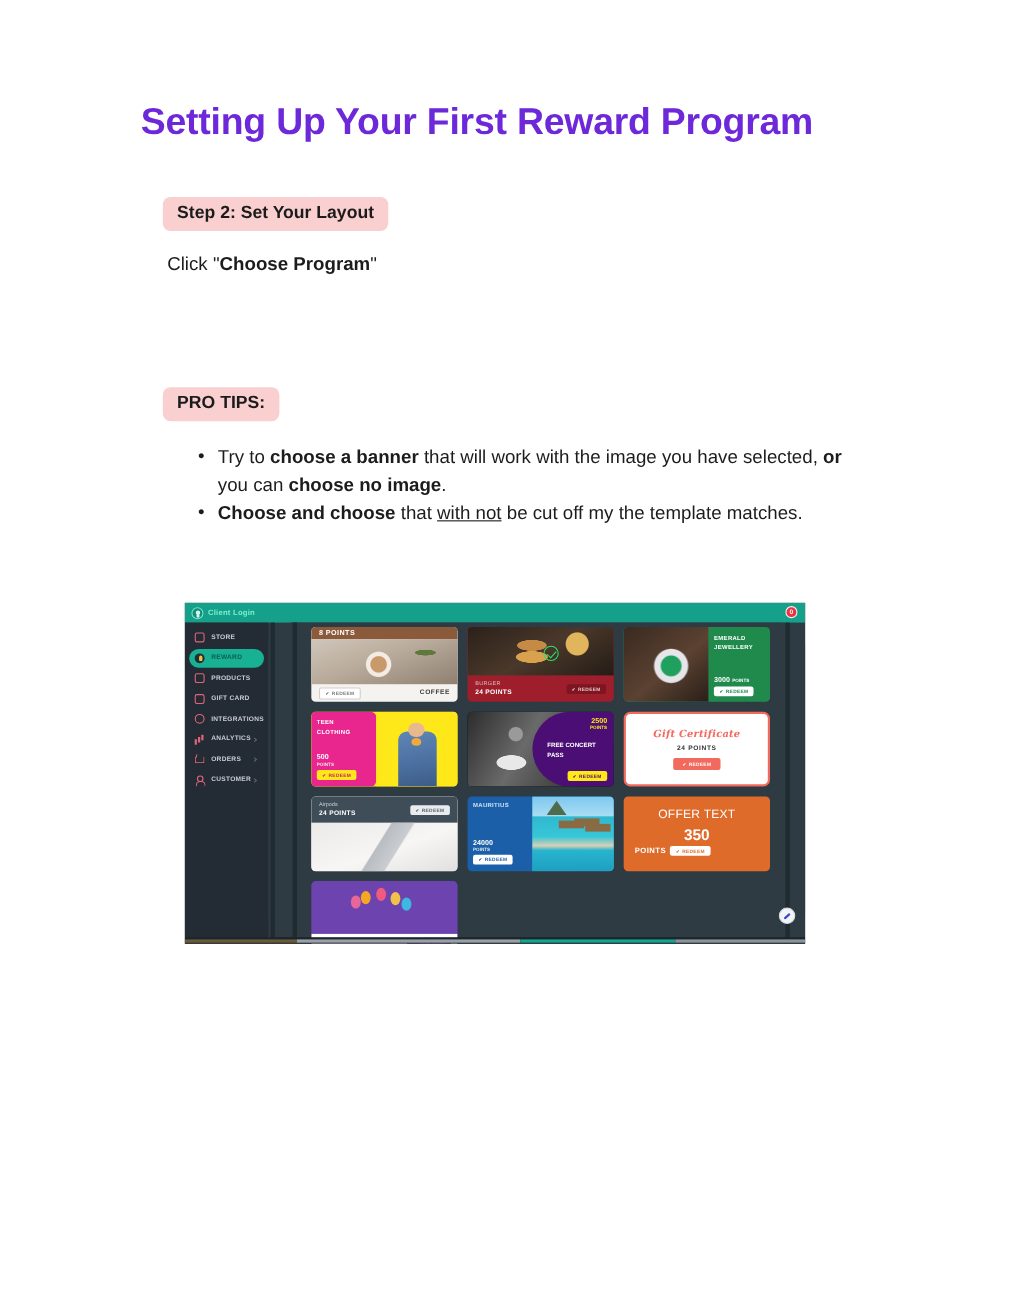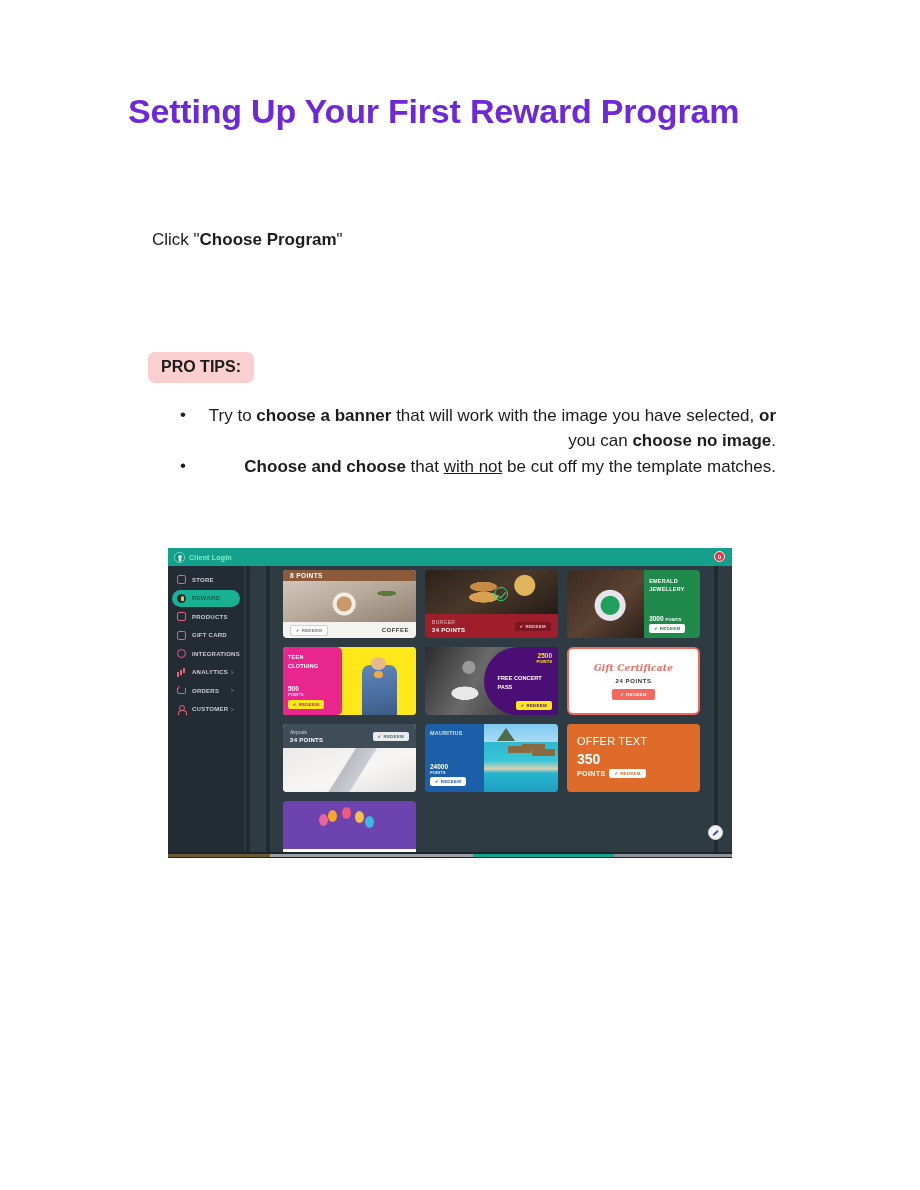--- a/index.html
+++ b/index.html
@@ -38,21 +38,21 @@
     position: relative; padding-left: 22px;
     font-size: 17px; color: #1c1c1c; line-height: 1.45;
   }
   ul.doc-list li::before {
     content: "\2022"; position: absolute; left: 4px; top: -1px;
     font-size: 17px; color: #1c1c1c;
   }
   ul.doc-list li b { font-weight: bold; }
   ul.doc-list li u { text-decoration: underline; }
   .list-step { left: 176px; top: 281px; width: 640px; }
-  .list-pro  { left: 176px; top: 404px; width: 600px; text-align: right; }
+  .list-pro  { left: 176px; top: 404px; width: 600px; }
   .list-pro li + li { margin-top: 2px; }
 
   
   .shot {
     position: absolute; left: 168px; top: 548px;
     width: 564px; height: 310px;
     background: #2e3b42; overflow: hidden;
     font-family: "Liberation Sans", sans-serif;
   }
   .topbar {
@@ -345,21 +345,21 @@
     border-left: 9px solid transparent; border-right: 9px solid transparent;
     border-bottom: 13px solid #4e6b4a;
   }
   .c-maur .photo::after {
     content: ""; position: absolute; left: 52%; top: 30%;
     width: 30%; height: 9%; background: #8a6a42;
     box-shadow: -14px 2px 0 0 #8a6a42, 10px 5px 0 0 #8a6a42;
   }
 
   
-  .c-offer { background: #df6b2b; padding: 11px 10px; }
+  .c-offer { background: #df6b2b; padding: 11px 10px; text-align: center; }
   .c-offer .ttl { font-size: 11px; letter-spacing: .2px; }
   .c-offer .big { font-size: 14px; font-weight: bold; margin-top: 4px; }
   .c-offer .row { display: flex; align-items: center; gap: 4px; margin-top: 2px; }
   .c-offer .sm { font-size: 7px; font-weight: bold; letter-spacing: .4px; }
   .c-offer .redeem { background: #fff; color: #df6b2b; }
 
   
   .c-bday { background: #6d43b0; display: flex; flex-direction: column; }
   .c-bday .photo { flex: 1; position: relative; overflow: hidden; }
   .balloon {
@@ -395,20 +395,21 @@
   .hscroll .thumb-c { position: absolute; left: 54%; top: 1.5px; width: 25%; height: 3px; background: #13a58e; }
   .hscroll .thumb-d { position: absolute; left: 79%; top: 1.5px; width: 21%; height: 3px; background: #8d9499; }
 </style>
 </head>
 <body>
 
 <div class="page">
 
   <h1 class="doc-title">Setting Up Your First Reward Program</h1>
 
+  <div class="badge badge-step">Step 2: Set Your Layout</div>
 
   <div class="click-line"><span>Click "</span><b>Choose Program</b><span>"</span></div>
 
 
   <div class="badge badge-pro">PRO TIPS:</div>
 
   <ul class="doc-list list-pro">
     <li><span>Try to </span><b>choose a banner</b><span> that will work with the image you have selected, </span><b>or</b><span> you can </span><b>choose no image</b><span>.</span></li>
     <li><b>Choose and choose</b><span> that </span><u>with not</u><span> be cut off my the template matches.</span></li>
   </ul>

